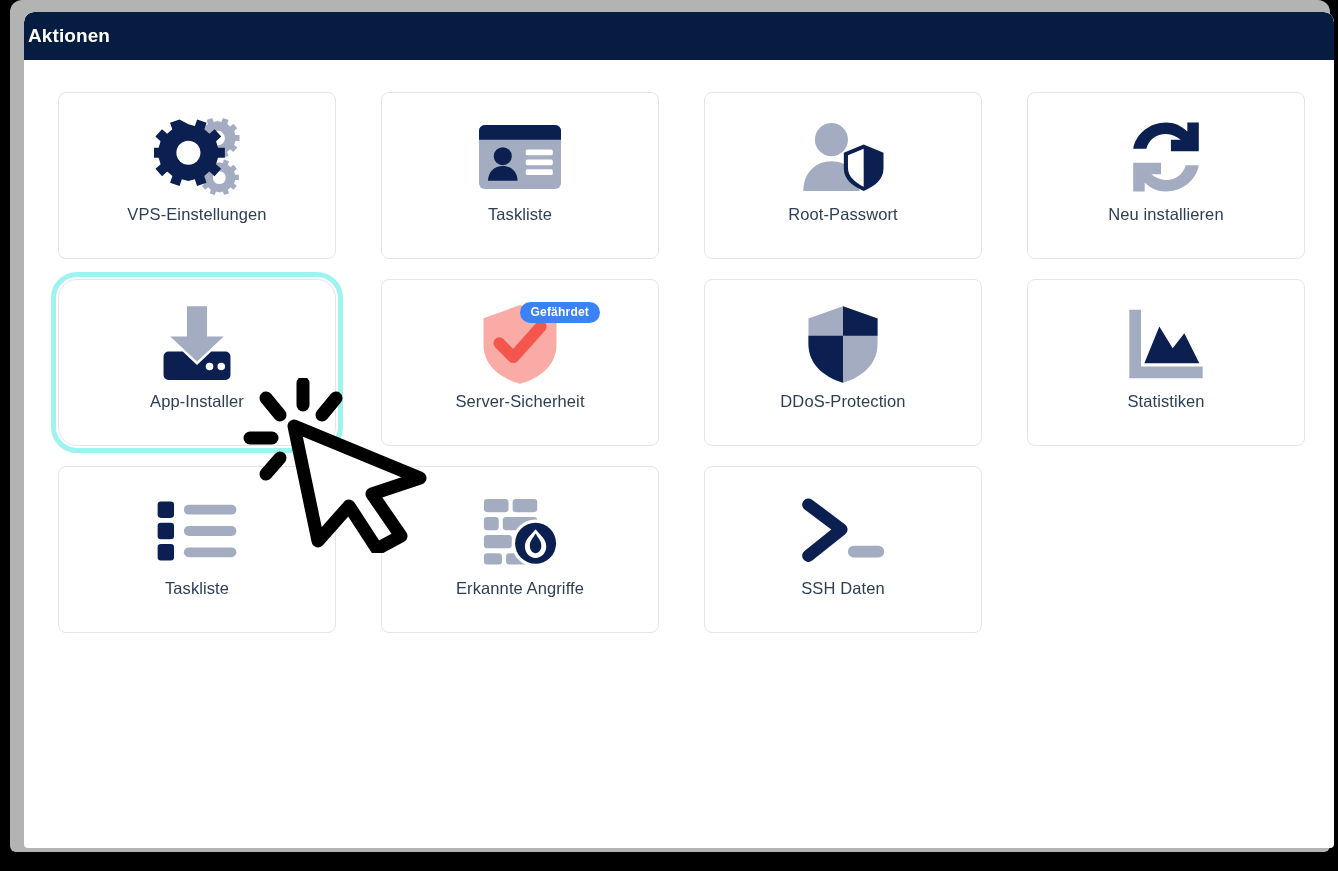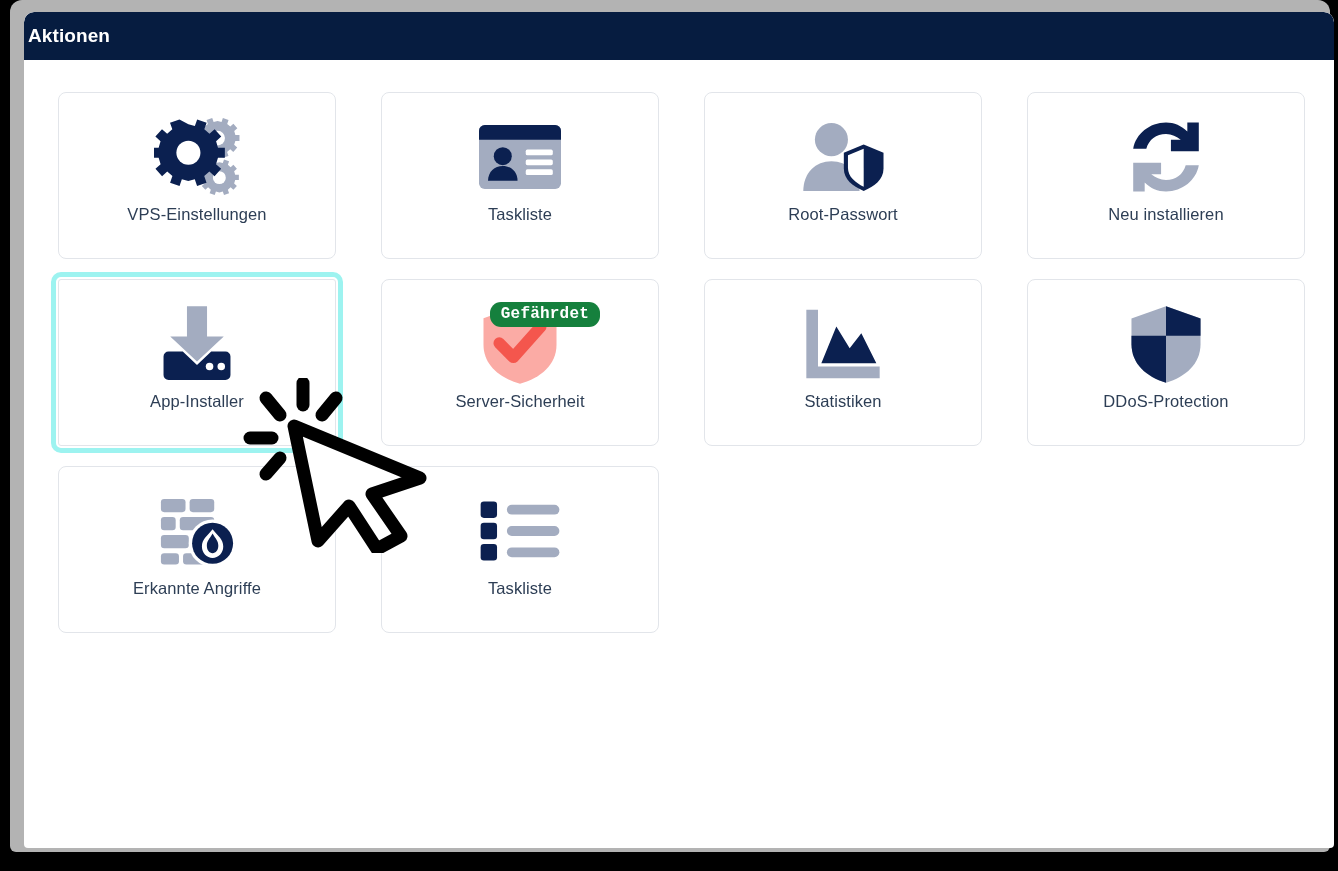--- a/index.html
+++ b/index.html
@@ -83,21 +83,21 @@
     box-sizing: border-box;
     display: flex;
     flex-direction: column;
     align-items: center;
     justify-content: flex-start;
     cursor: pointer;
   }
   .card.focused {
     outline: 5px solid #9df3f0;
     outline-offset: 2px;
-    border-radius: 3px;
+    border-radius: 19px;
   }
 
   .card-icon {
     height: 96px;
     margin-top: 16px;
     display: flex;
     align-items: center;
     justify-content: center;
     width: 100%;
     position: relative;
@@ -106,30 +106,29 @@
     font-size: 16.5px;
     color: #2d3e55;
     text-align: center;
     letter-spacing: 0.1px;
   }
 
   .badge {
     position: absolute;
     top: 22px;
     right: 58px;
-    background: #15803d;
+    background: #3b82f6;
     color: #ffffff;
-    font-size: 16px;
+    font-size: 12px;
     font-weight: 700;
     padding: 4px 11px 5px 11px;
     border-radius: 11px;
     letter-spacing: 0.2px;
     line-height: 1;
     white-space: nowrap;
-    font-family: Liberation Mono, monospace;
   }
 
   .cursor-layer {
     position: absolute;
     left: 238px;
     top: 378px;
     width: 200px;
     height: 175px;
     pointer-events: none;
     z-index: 40;
@@ -217,36 +216,49 @@
                 <svg width="78" height="82" viewBox="0 0 94 98" xmlns="http://www.w3.org/2000/svg">
         <path d="M47 2 L91 18 L91 50 C91 74 72 90 47 97 C22 90 3 74 3 50 L3 18 Z" fill="#fbaba5"></path>
         <path d="M22 48 L39 65 L72 28" fill="none" stroke="#f4564d" stroke-width="14" stroke-linecap="round" stroke-linejoin="round"></path>
       </svg>
               </div>
               <div class="card-label">Server-Sicherheit</div>
               <div class="badge">Gefährdet</div>
             </div>
             <div class="card">
               <div class="card-icon">
-                <svg width="80" height="72" viewBox="0 0 96 86" xmlns="http://www.w3.org/2000/svg">
-        <path d="M4 2 L18 2 L18 70 L92 70 L92 84 L4 84 Z" fill="#a3acc0"></path>
-        <path d="M22 66 L40 22 L56 48 L70 30 L88 66 Z" fill="#0b2050"></path>
-      </svg>
-              </div>
-              <div class="card-label">Statistiken</div>
-            </div>
-            <div class="card">
-              <div class="card-icon">
                 <svg width="74" height="80" viewBox="0 0 90 96" xmlns="http://www.w3.org/2000/svg">
         <path d="M45 2 L87 17 L87 48 C87 72 69 88 45 95 C21 88 3 72 3 48 L3 17 Z" fill="#a3acc0"></path>
         <path d="M45 2 L87 17 L87 38 L45 38 Z" fill="#0b2050"></path>
         <path d="M3 38 L45 38 L45 95 C21 88 3 72 3 48 Z" fill="#0b2050"></path>
       </svg>
               </div>
               <div class="card-label">DDoS-Protection</div>
+            </div>
+            <div class="card">
+              <div class="card-icon">
+                <svg width="80" height="72" viewBox="0 0 96 86" xmlns="http://www.w3.org/2000/svg">
+        <path d="M4 2 L18 2 L18 70 L92 70 L92 84 L4 84 Z" fill="#a3acc0"></path>
+        <path d="M22 66 L40 22 L56 48 L70 30 L88 66 Z" fill="#0b2050"></path>
+      </svg>
+              </div>
+              <div class="card-label">Statistiken</div>
+            </div>
+            <div class="card">
+              <div class="card-icon">
+                <svg width="82" height="66" viewBox="0 0 100 80" xmlns="http://www.w3.org/2000/svg">
+        <rect x="2" y="4" width="20" height="20" rx="4" fill="#0b2050"></rect>
+        <rect x="2" y="30" width="20" height="20" rx="4" fill="#0b2050"></rect>
+        <rect x="2" y="56" width="20" height="20" rx="4" fill="#0b2050"></rect>
+        <rect x="34" y="8" width="64" height="12" rx="6" fill="#a3acc0"></rect>
+        <rect x="34" y="34" width="64" height="12" rx="6" fill="#a3acc0"></rect>
+        <rect x="34" y="60" width="64" height="12" rx="6" fill="#a3acc0"></rect>
+      </svg>
+              </div>
+              <div class="card-label">Taskliste</div>
             </div>
             <div class="card">
               <div class="card-icon">
                 <svg width="82" height="72" viewBox="0 0 100 86" xmlns="http://www.w3.org/2000/svg">
         <g fill="#a3acc0">
           <rect x="6" y="4" width="30" height="16" rx="4"></rect>
           <rect x="41" y="4" width="30" height="16" rx="4"></rect>
           <rect x="6" y="26" width="18" height="16" rx="4"></rect>
           <rect x="29" y="26" width="42" height="16" rx="4"></rect>
           <rect x="6" y="48" width="34" height="16" rx="4"></rect>
@@ -257,30 +269,26 @@
         <circle cx="69" cy="58" r="29" fill="#ffffff"></circle>
         <circle cx="69" cy="58" r="25" fill="#0b2050"></circle>
         <path d="M69 41 C62 50 56 53 56 62 C56 70 62 76 69 76 C76 76 82 70 82 62 C82 53 76 50 69 41 Z" fill="#ffffff"></path>
         <path d="M69 46 C65 53 62 55 62 61 C62 66 65 70 69 70 C73 70 76 66 76 61 C76 55 73 53 69 46 Z" fill="#0b2050"></path>
       </svg>
               </div>
               <div class="card-label">Erkannte Angriffe</div>
             </div>
             <div class="card">
               <div class="card-icon">
-                <svg width="82" height="66" viewBox="0 0 100 80" xmlns="http://www.w3.org/2000/svg">
-        <rect x="2" y="4" width="20" height="20" rx="4" fill="#0b2050"></rect>
-        <rect x="2" y="30" width="20" height="20" rx="4" fill="#0b2050"></rect>
-        <rect x="2" y="56" width="20" height="20" rx="4" fill="#0b2050"></rect>
-        <rect x="34" y="8" width="64" height="12" rx="6" fill="#a3acc0"></rect>
-        <rect x="34" y="34" width="64" height="12" rx="6" fill="#a3acc0"></rect>
-        <rect x="34" y="60" width="64" height="12" rx="6" fill="#a3acc0"></rect>
-      </svg>
-              </div>
-              <div class="card-label">Taskliste</div>
+                <svg width="86" height="66" viewBox="0 0 104 80" xmlns="http://www.w3.org/2000/svg">
+        <path d="M10 8 L50 38 L10 70" fill="none" stroke="#0b2050" stroke-width="15" stroke-linecap="round" stroke-linejoin="round"></path>
+        <rect x="58" y="58" width="44" height="14" rx="7" fill="#a3acc0"></rect>
+      </svg>
+              </div>
+              <div class="card-label">SSH Daten</div>
             </div>
           </div>
       </div>
 
     </div>
   </div>
 
   <div class="cursor-layer">
     <svg width="200" height="175" viewBox="0 0 200 175" xmlns="http://www.w3.org/2000/svg">
       <g stroke="#000000" stroke-width="13" stroke-linecap="round">

